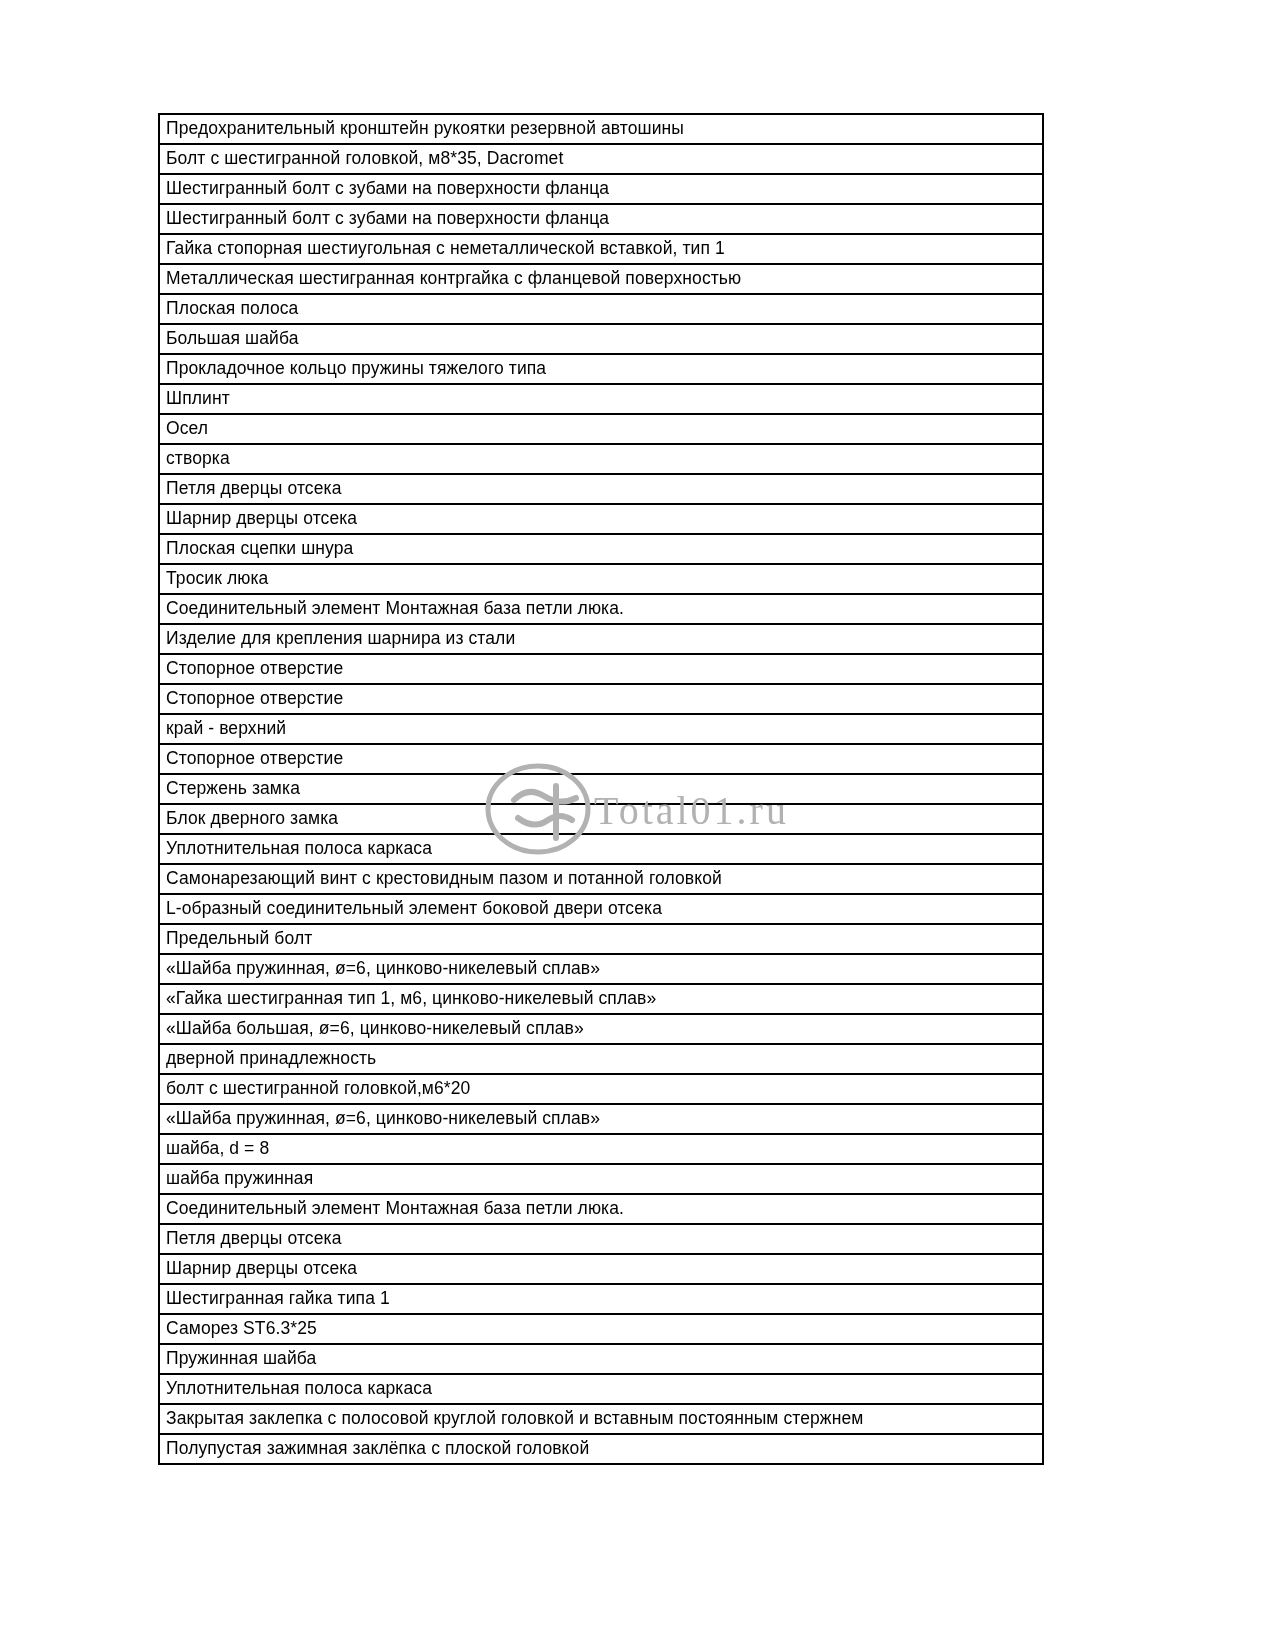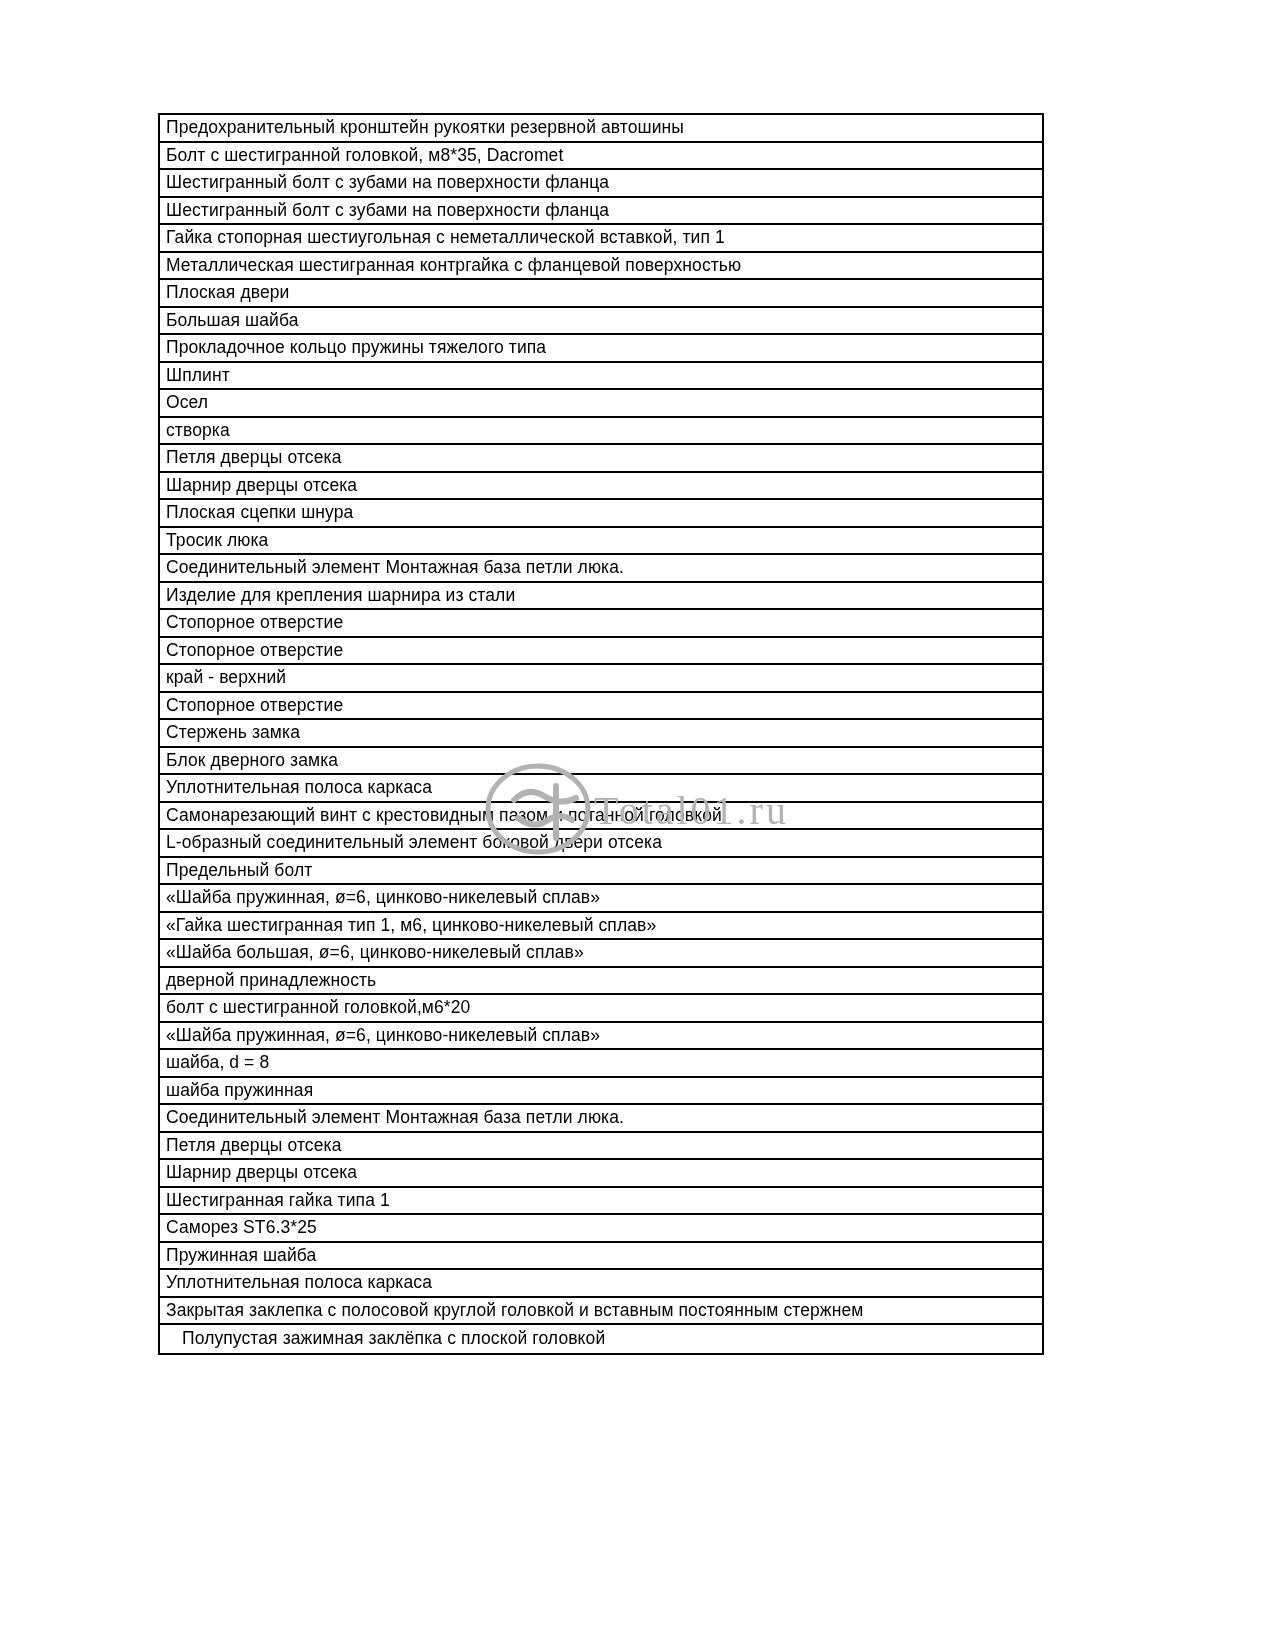--- a/index.html
+++ b/index.html
@@ -22,26 +22,25 @@
     border: 2px solid #000000;
     background: #ffffff;
     box-sizing: border-box;
   }
   .doc-row {
     height: 27.5px;
     box-sizing: border-box;
     border-bottom: 2px solid #000000;
     display: flex;
     align-items: center;
-    padding: 0 6px;
+    padding: 14px 6px;
     overflow: hidden;
   }
   .doc-row:last-child {
     border-bottom: none;
-    margin-left: 16px;
   }
   .doc-row .cell-text {
     font-size: 17.5px;
     line-height: 1;
     color: #000000;
     white-space: nowrap;
     letter-spacing: 0.1px;
   }
   .watermark {
     position: absolute;
@@ -76,21 +75,21 @@
     <div class="doc-row">
     <span class="cell-text">Шестигранный болт с зубами на поверхности фланца</span>
   </div>
     <div class="doc-row">
     <span class="cell-text">Гайка стопорная шестиугольная с неметаллической вставкой, тип 1</span>
   </div>
     <div class="doc-row">
     <span class="cell-text">Металлическая шестигранная контргайка с фланцевой поверхностью</span>
   </div>
     <div class="doc-row">
-    <span class="cell-text">Плоская двери</span>
+    <span class="cell-text">Плоская полоса</span>
   </div>
     <div class="doc-row">
     <span class="cell-text">Большая шайба</span>
   </div>
     <div class="doc-row">
     <span class="cell-text">Прокладочное кольцо пружины тяжелого типа</span>
   </div>
     <div class="doc-row">
     <span class="cell-text">Шплинт</span>
   </div>

